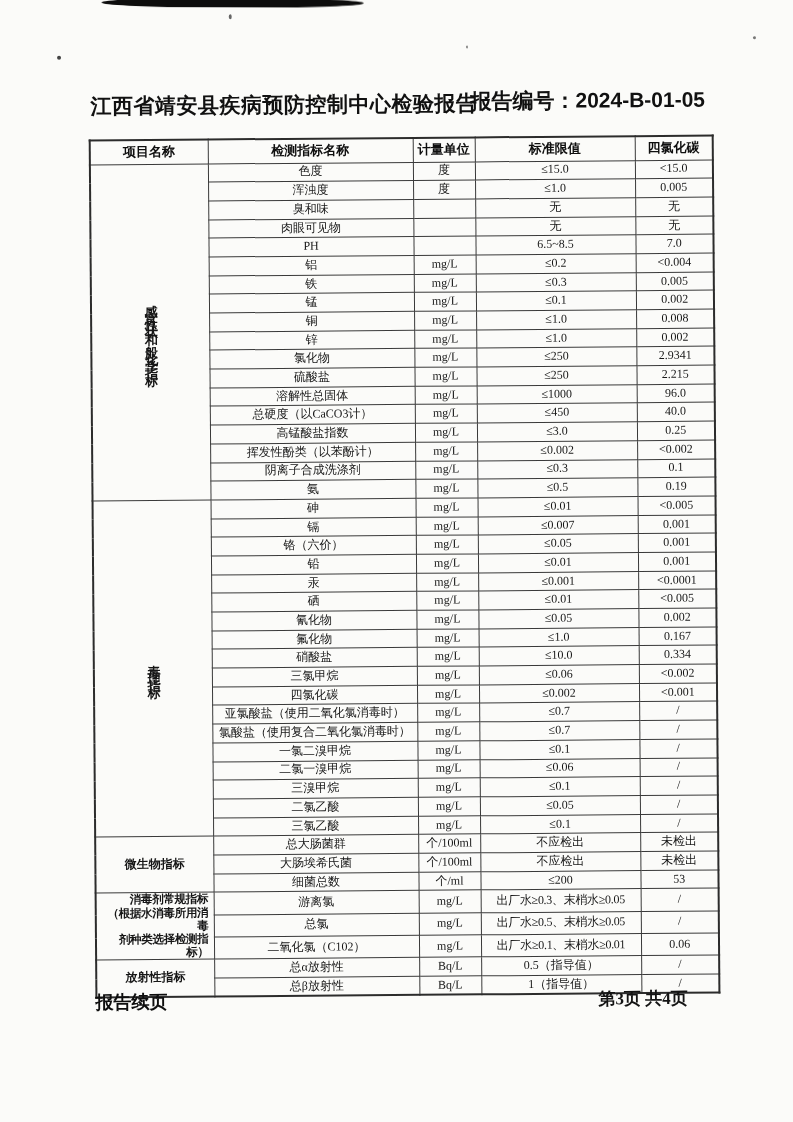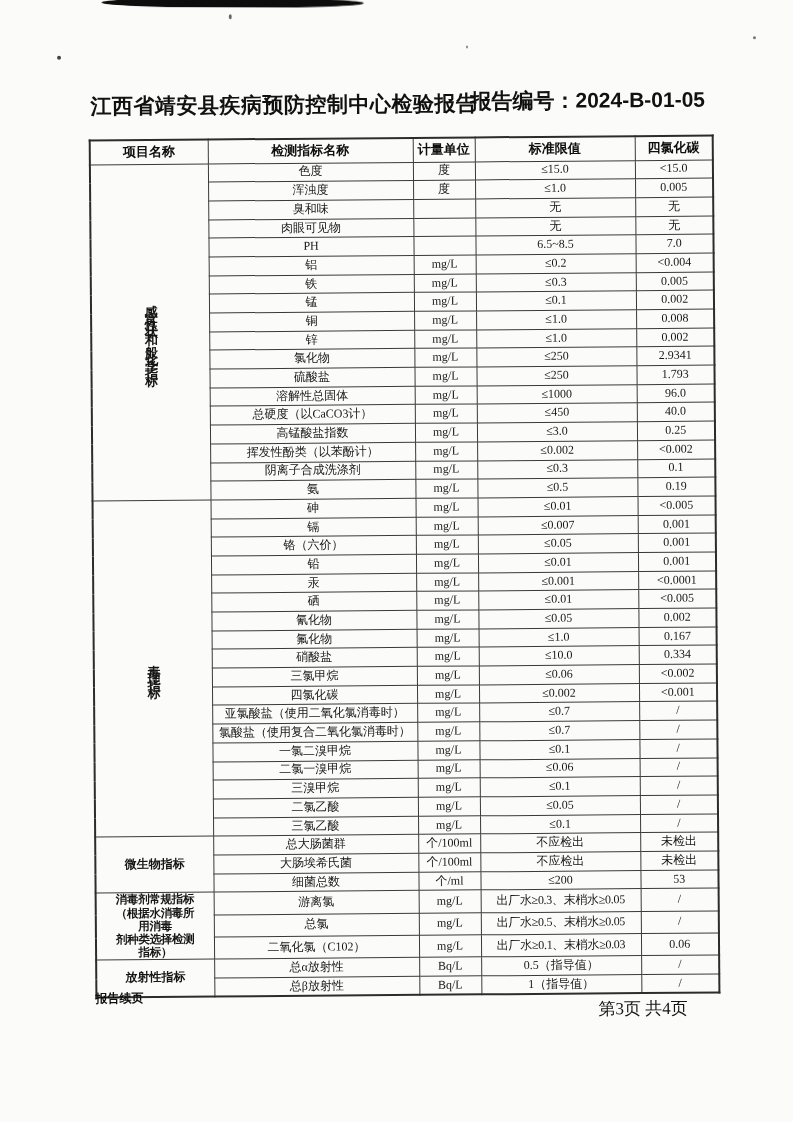--- a/index.html
+++ b/index.html
@@ -72,34 +72,33 @@
   td.cat.vertical div {
     writing-mode: vertical-rl;
     text-orientation: upright;
     letter-spacing: 7px;
     margin: 0 auto;
     font-size: 13px;
   }
   td.cat.multiline {
     font-size: 11.5px; font-weight: bold;
     white-space: pre-line;
-    text-align: center; padding: 0 19px;
+    text-align: right; padding: 0 5px;
     letter-spacing: -0.3px;
   }
   td.limit-long { font-size: 11.5px; letter-spacing: -0.3px; border-radius: 10px; }
   .footer-left {
     position: absolute; left: 92px; top: 988px;
     font-family: Liberation Mono, monospace;
-    font-weight: bold; font-size: 12px; color: #0e0e0e;
+    font-weight: bold; font-size: 18px; color: #0e0e0e;
   }
   .footer-right {
     position: absolute; left: 595px; top: 989px;
     font-size: 17px; color: #141414;
-    font-weight: normal;
-    margin-top: 10px;
+    font-weight: bold;
   }
 </style>
 </head>
 <body>
 
 <div class="sheet">
 
   <div class="smear"></div>
   <div class="speck sp1"></div>
   <div class="speck sp2"></div>
@@ -193,21 +192,21 @@
         <tr class="data-row">
           <td>氯化物</td>
           <td>mg/L</td>
           <td>≤250</td>
           <td>2.9341</td>
         </tr>
         <tr class="data-row">
           <td>硫酸盐</td>
           <td>mg/L</td>
           <td>≤250</td>
-          <td>1.793</td>
+          <td>2.215</td>
         </tr>
         <tr class="data-row">
           <td>溶解性总固体</td>
           <td>mg/L</td>
           <td>≤1000</td>
           <td>96.0</td>
         </tr>
         <tr class="data-row">
           <td>总硬度（以CaCO3计）</td>
           <td>mg/L</td>
@@ -379,21 +378,21 @@
         </tr>
         <tr class="data-row">
           <td>总氯</td>
           <td>mg/L</td>
           <td class="limit-long">出厂水≥0.5、末梢水≥0.05</td>
           <td>/</td>
         </tr>
         <tr class="data-row">
           <td>二氧化氯（C102）</td>
           <td>mg/L</td>
-          <td class="limit-long">出厂水≥0.1、末梢水≥0.03</td>
+          <td class="limit-long">出厂水≥0.1、末梢水≥0.01</td>
           <td>0.06</td>
         </tr>
         <tr class="data-row">
           <td rowspan="2" class="cat horizontal">放射性指标</td>
           <td>总α放射性</td>
           <td>Bq/L</td>
           <td>0.5（指导值）</td>
           <td>/</td>
         </tr>
         <tr class="data-row">

